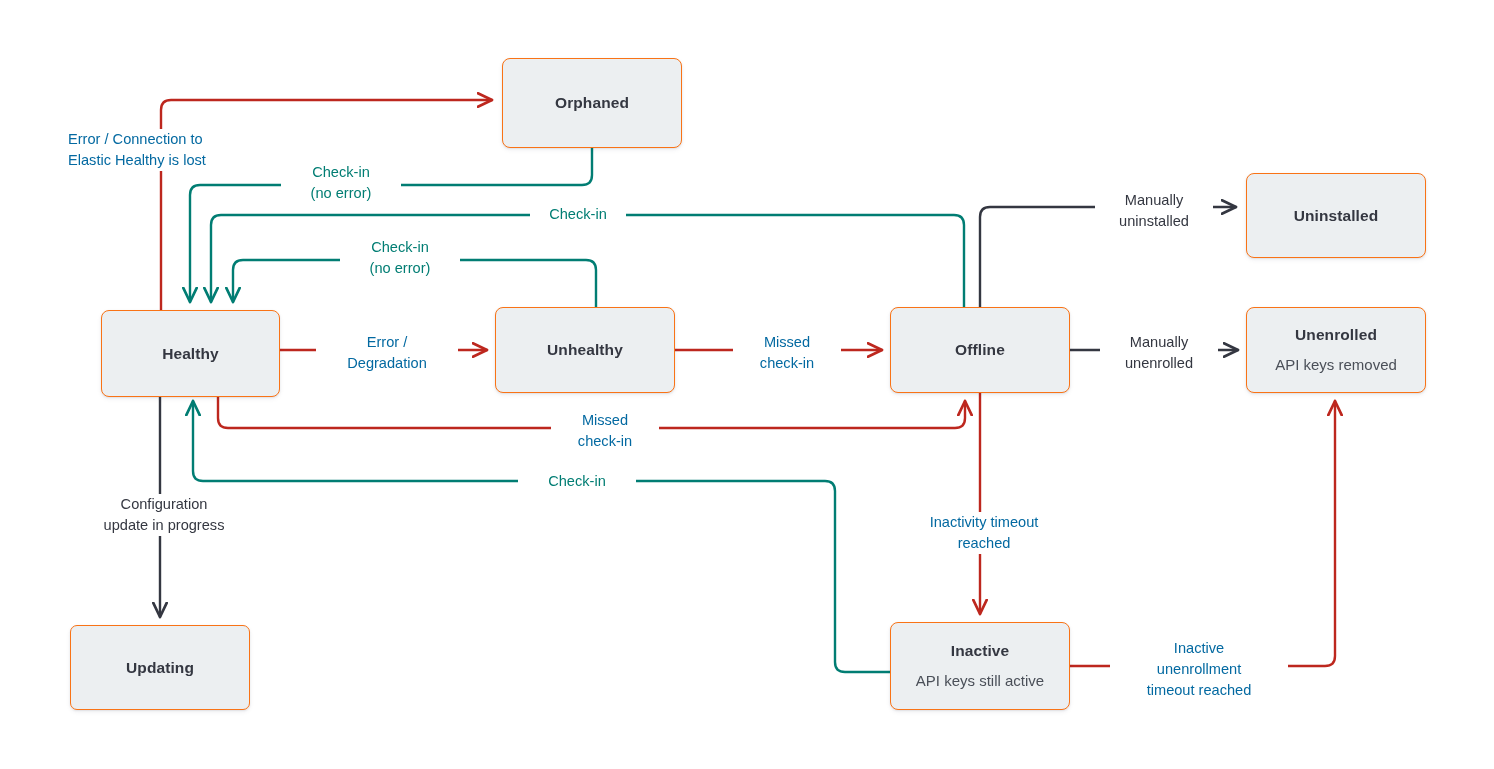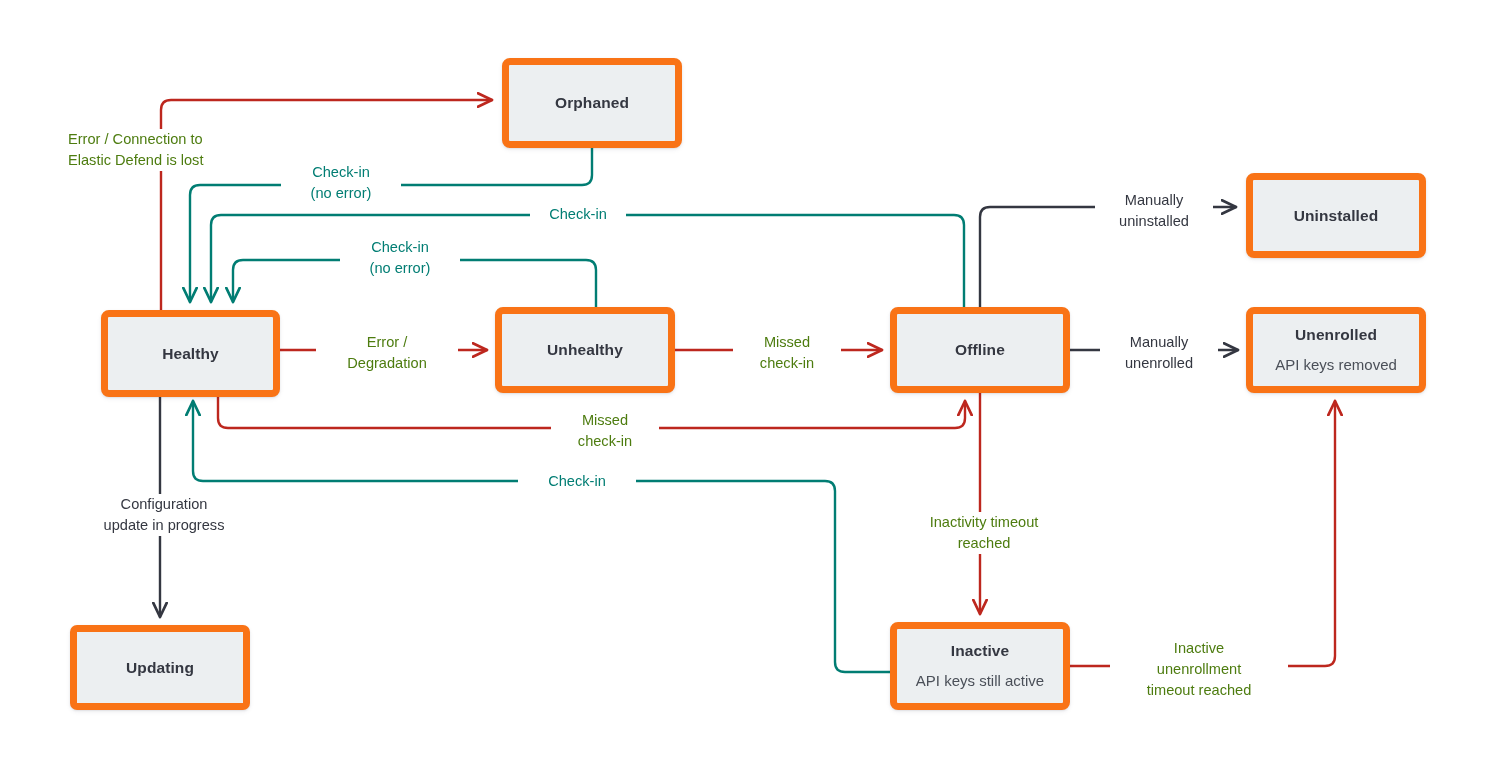--- a/index.html
+++ b/index.html
@@ -22,21 +22,21 @@
   svg.canvas {
     position: absolute;
     top: 0;
     left: 0;
     width: 1494px;
     height: 769px;
   }
   .node-box {
     position: absolute;
     background: #ECEFF1;
-    border: 7px solid #f97316;
+    border: 1px solid #f97316;
     border-radius: 8px;
     box-shadow: 0 1px 2px rgba(30,40,60,0.10), 0 2px 5px rgba(30,40,60,0.06);
     display: flex;
     flex-direction: column;
     align-items: center;
     justify-content: center;
     box-sizing: border-box;
     z-index: 5;
   }
   .node-title {
@@ -56,21 +56,21 @@
   .edge-label {
     position: absolute;
     font-size: 14.6px;
     line-height: 1.45;
     text-align: center;
     white-space: pre;
     background: #ffffff;
     z-index: 6;
     padding: 0 4px;
   }
-  .lbl-red   { color: #4d7c0f; }
+  .lbl-red   { color: #0369a1; }
   .lbl-teal  { color: #017D73; }
   .lbl-black { color: #343741; }
   .lbl-left  { text-align: left; }
 </style>
 </head>
 <body>
 
 <div id="diagram-root">
 
   <svg class="canvas" viewBox="0 0 1494 769" width="1494" height="769" xmlns="http://www.w3.org/2000/svg">
@@ -143,21 +143,21 @@
 
   <div class="node-box" style="left:890px; top:622px; width:180px; height:88px;">
     <div class="node-title">Inactive</div>
     <div class="node-sub">API keys still active</div>
   </div>
 
   <div class="node-box" style="left:70px; top:625px; width:180px; height:85px;border-radius:7px;">
     <div class="node-title">Updating</div>
   </div>
 
-  <div class="edge-label lbl-red lbl-left" style="left:64px; top:129px; width:200px;"><span>Error / Connection to</span><br><span>Elastic Defend is lost</span></div>
+  <div class="edge-label lbl-red lbl-left" style="left:64px; top:129px; width:200px;"><span>Error / Connection to</span><br><span>Elastic Healthy is lost</span></div>
 
   <div class="edge-label lbl-teal" style="left:281px; top:162px; width:112px;"><span>Check-in</span><br><span>(no error)</span></div>
 
   <div class="edge-label lbl-teal" style="left:530px; top:204px; width:88px;"><span>Check-in</span></div>
 
   <div class="edge-label lbl-teal" style="left:340px; top:237px; width:112px;"><span>Check-in</span><br><span>(no error)</span></div>
 
   <div class="edge-label lbl-red" style="left:316px; top:332px; width:134px;"><span>Error /</span><br><span>Degradation</span></div>
 
   <div class="edge-label lbl-red" style="left:733px; top:332px; width:100px;"><span>Missed</span><br><span>check-in</span></div>

